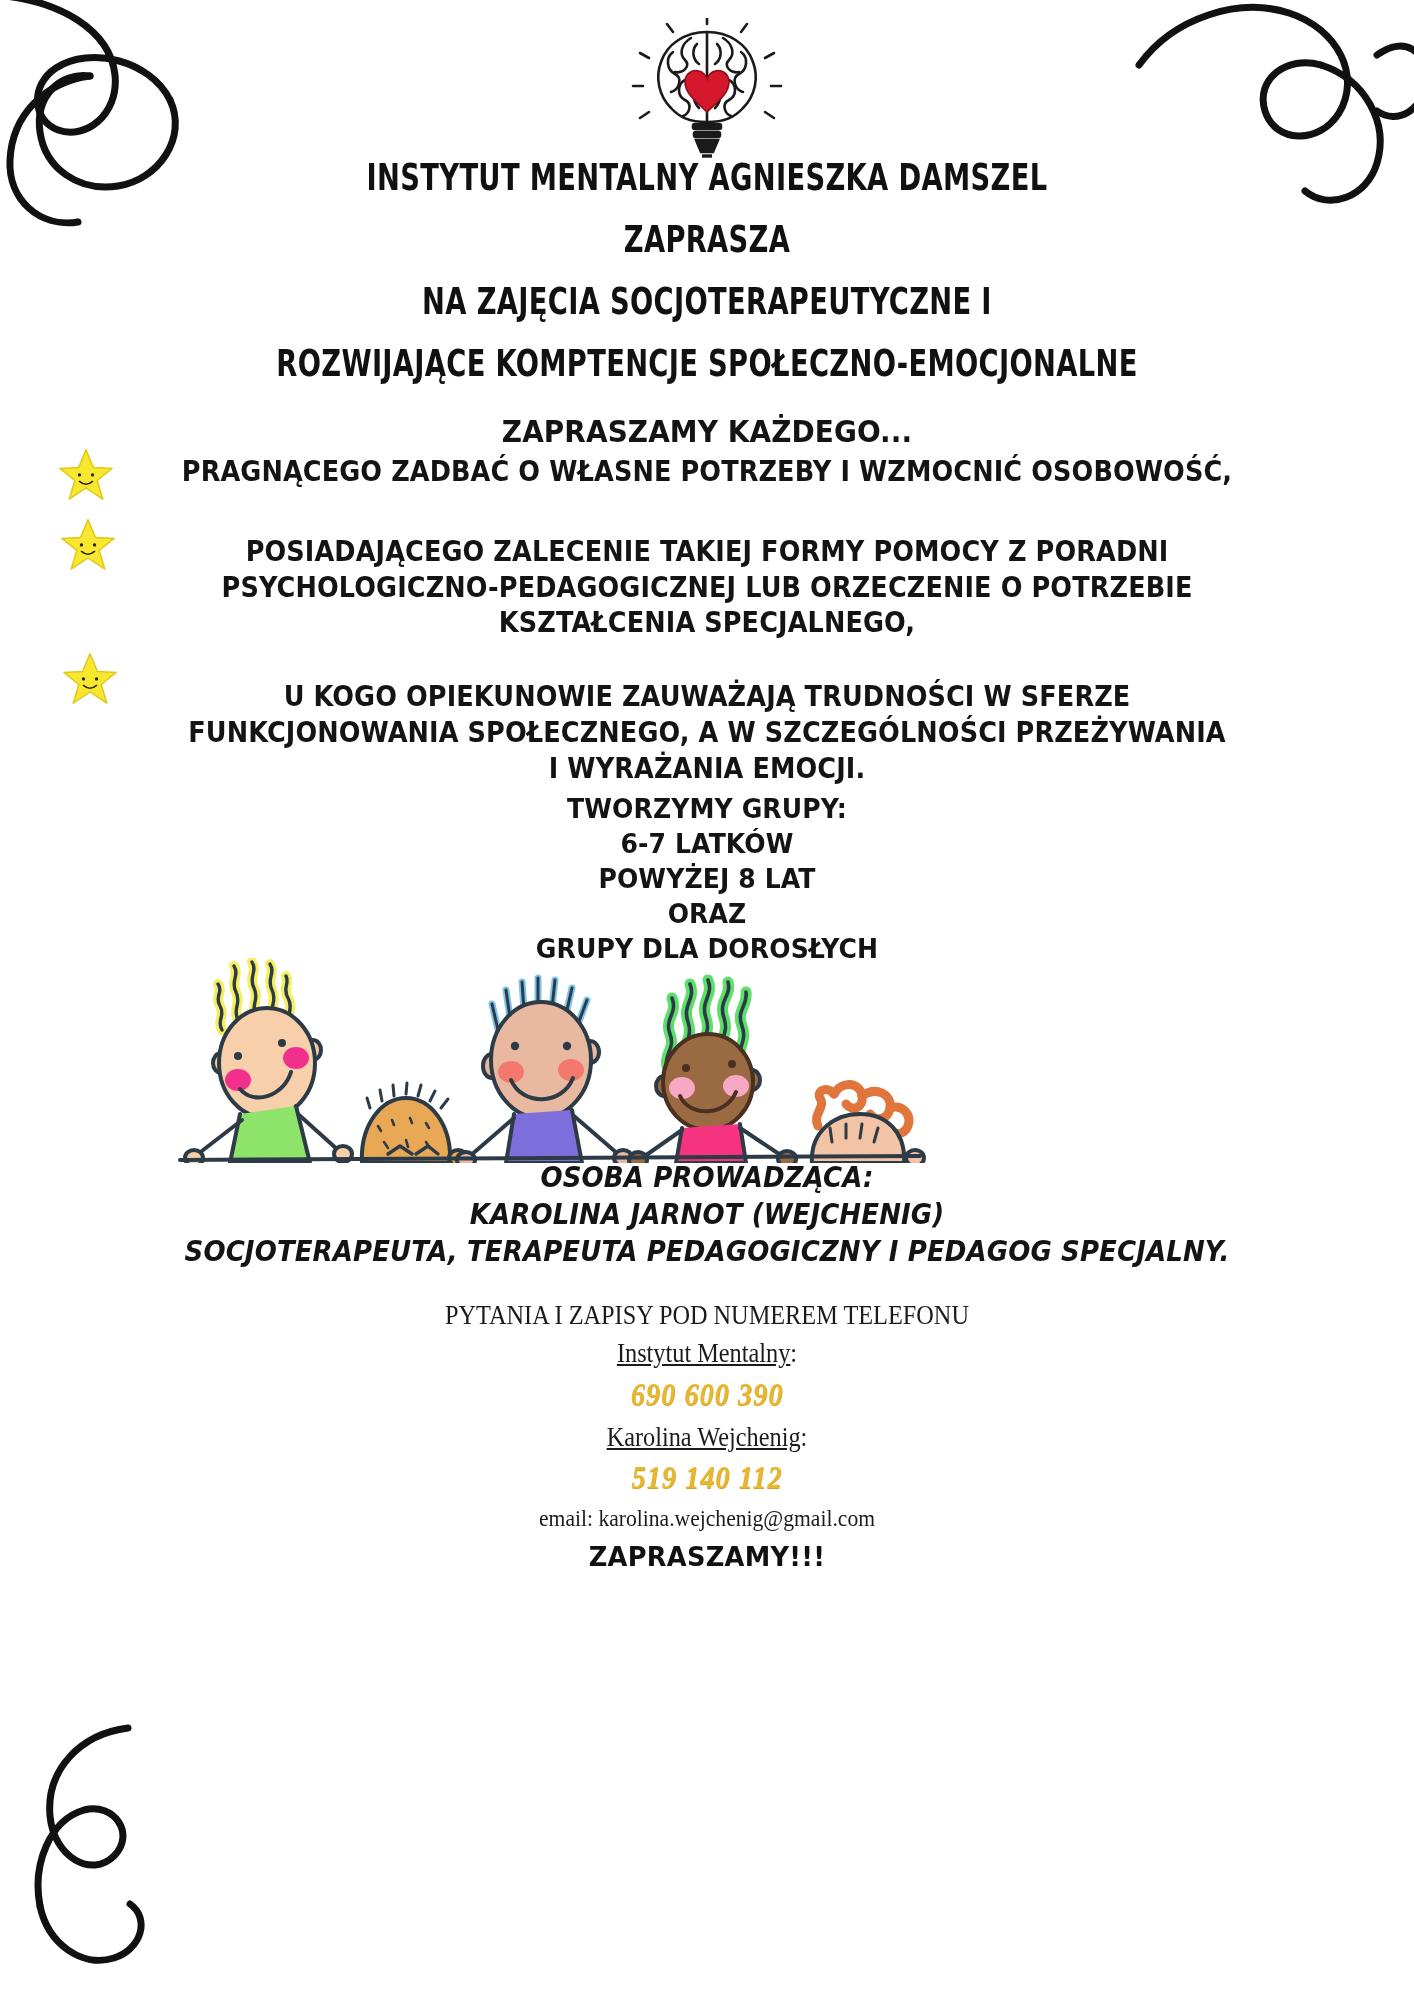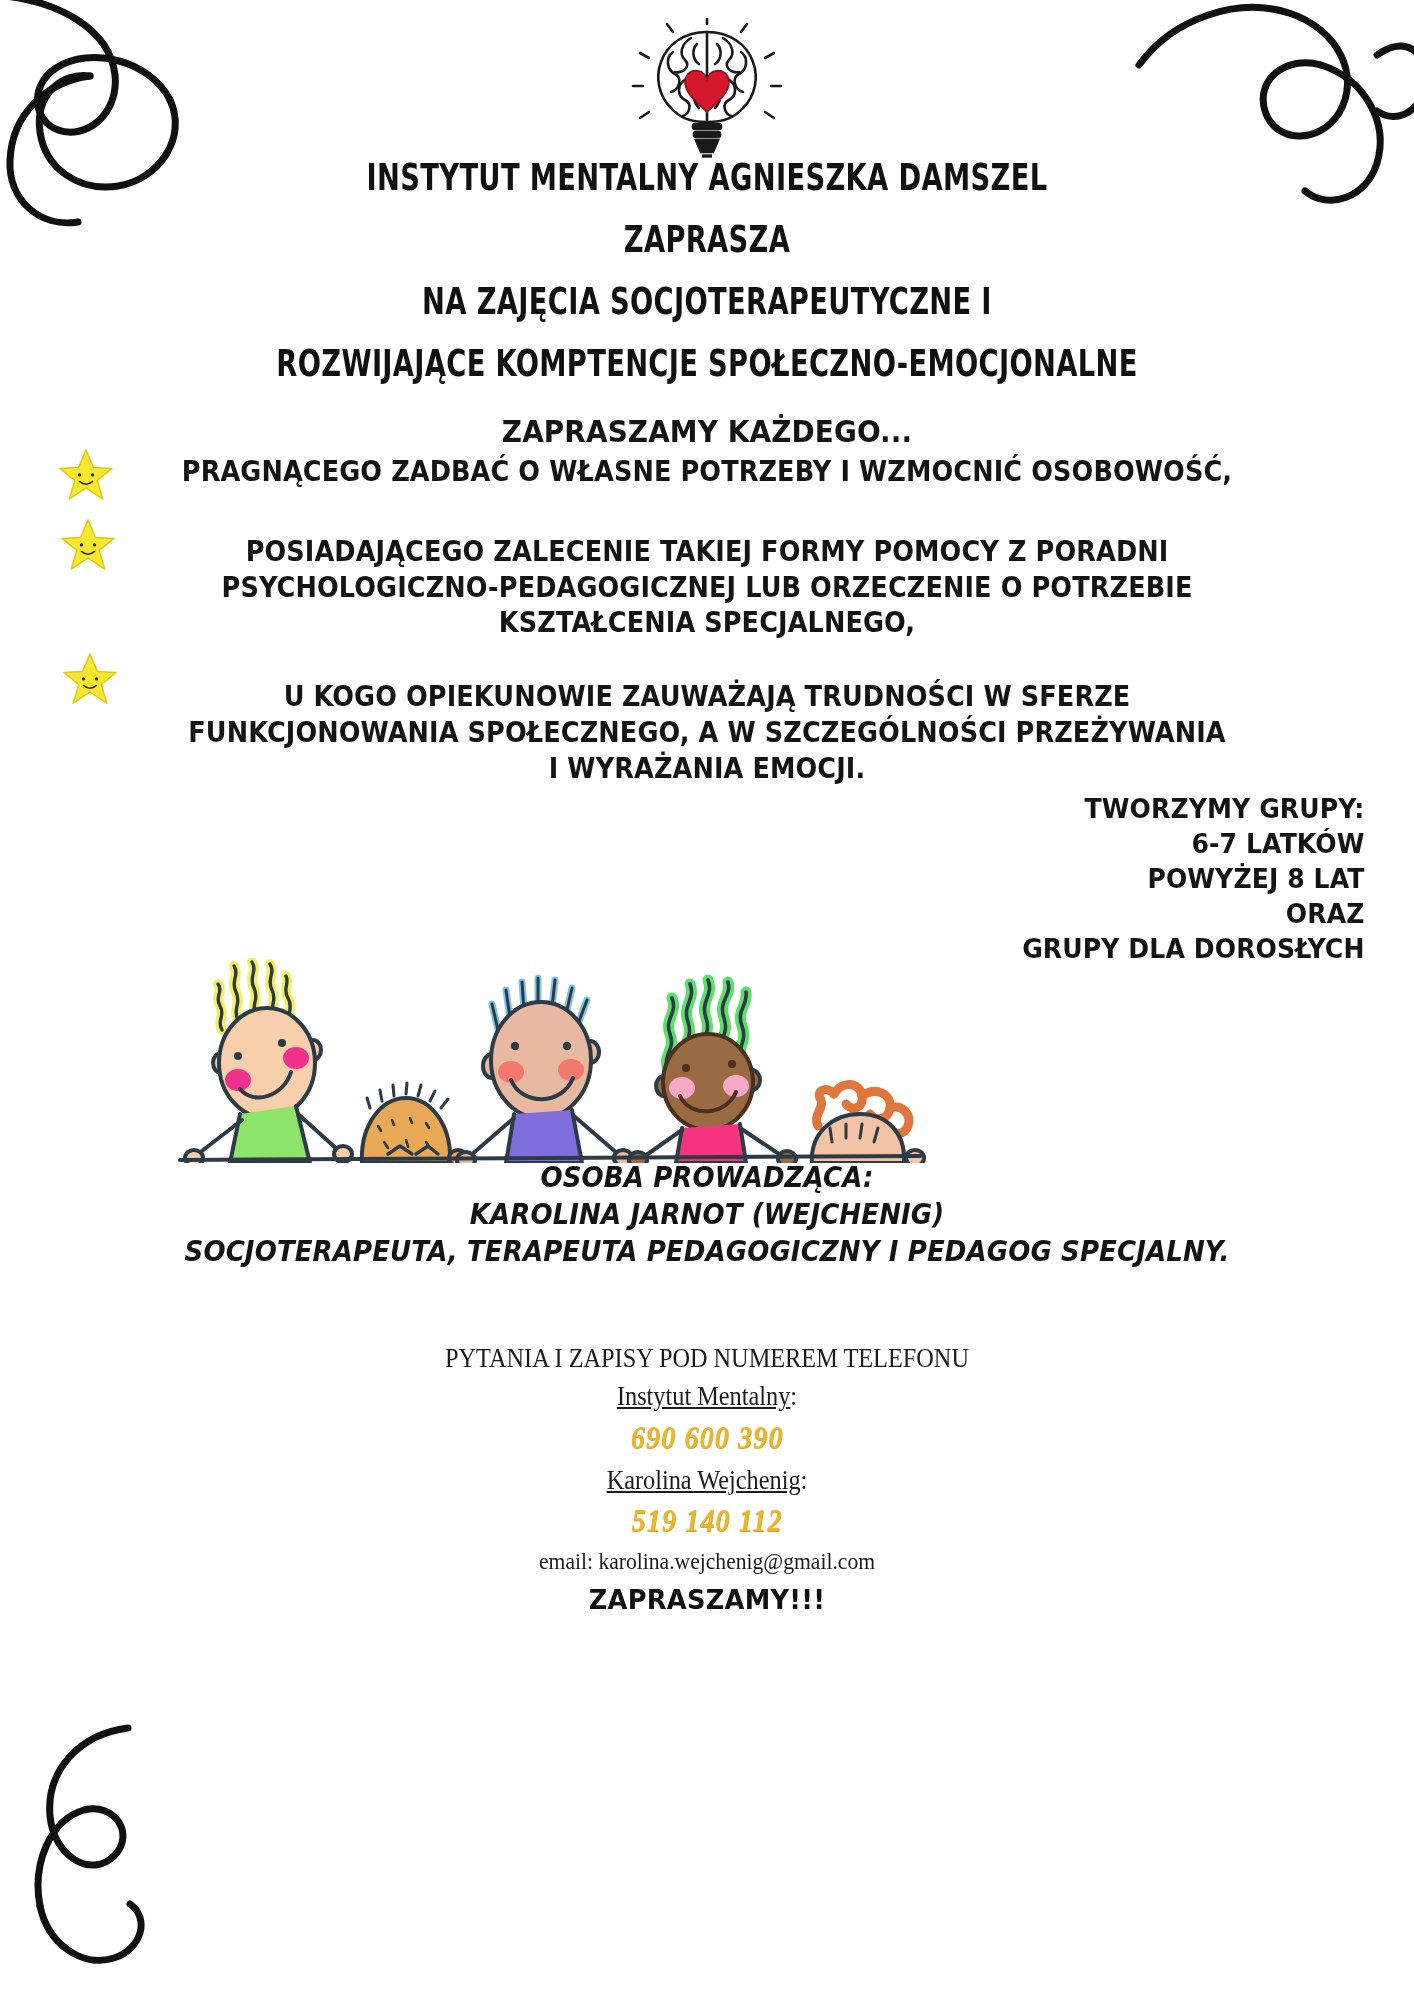--- a/index.html
+++ b/index.html
@@ -71,21 +71,21 @@
 
   
   .star-icon { position:absolute; width:56px; height:56px; }
   #star-1 { left:58px;  top:446px; }
   #star-2 { left:60px;  top:516px; }
   #star-3 { left:62px;  top:650px; }
 
   
   #groups-block {
     position:absolute; left:0; right:0; top:791px;
-    text-align:right;
+    text-align:center;
   }
   #groups-block .body-line { font-size:27px; line-height:1.30; }
 
   
   #kids-illustration {
     position:absolute; left:170px; top:958px;
     width:760px; height:205px;
   }
 
   
@@ -94,21 +94,20 @@
     text-align:center;
     font-style:italic;
   }
   #leader-block .body-line { font-size:28px; line-height:1.32; }
   #leader-line-3 { font-size:28.5px; }
 
   
   #footer-block {
     position:absolute; left:0; right:0; top:1296px;
     text-align:center;
-    margin-top:43px;
   }
   .serif-line {
     font-family:"Liberation Serif","DejaVu Serif", serif;
     font-size:27px;
     color:#1b1b1b;
     line-height:1.42;
     transform:scaleX(0.90);
     transform-origin:center center;
     white-space:nowrap;
     margin:0;

